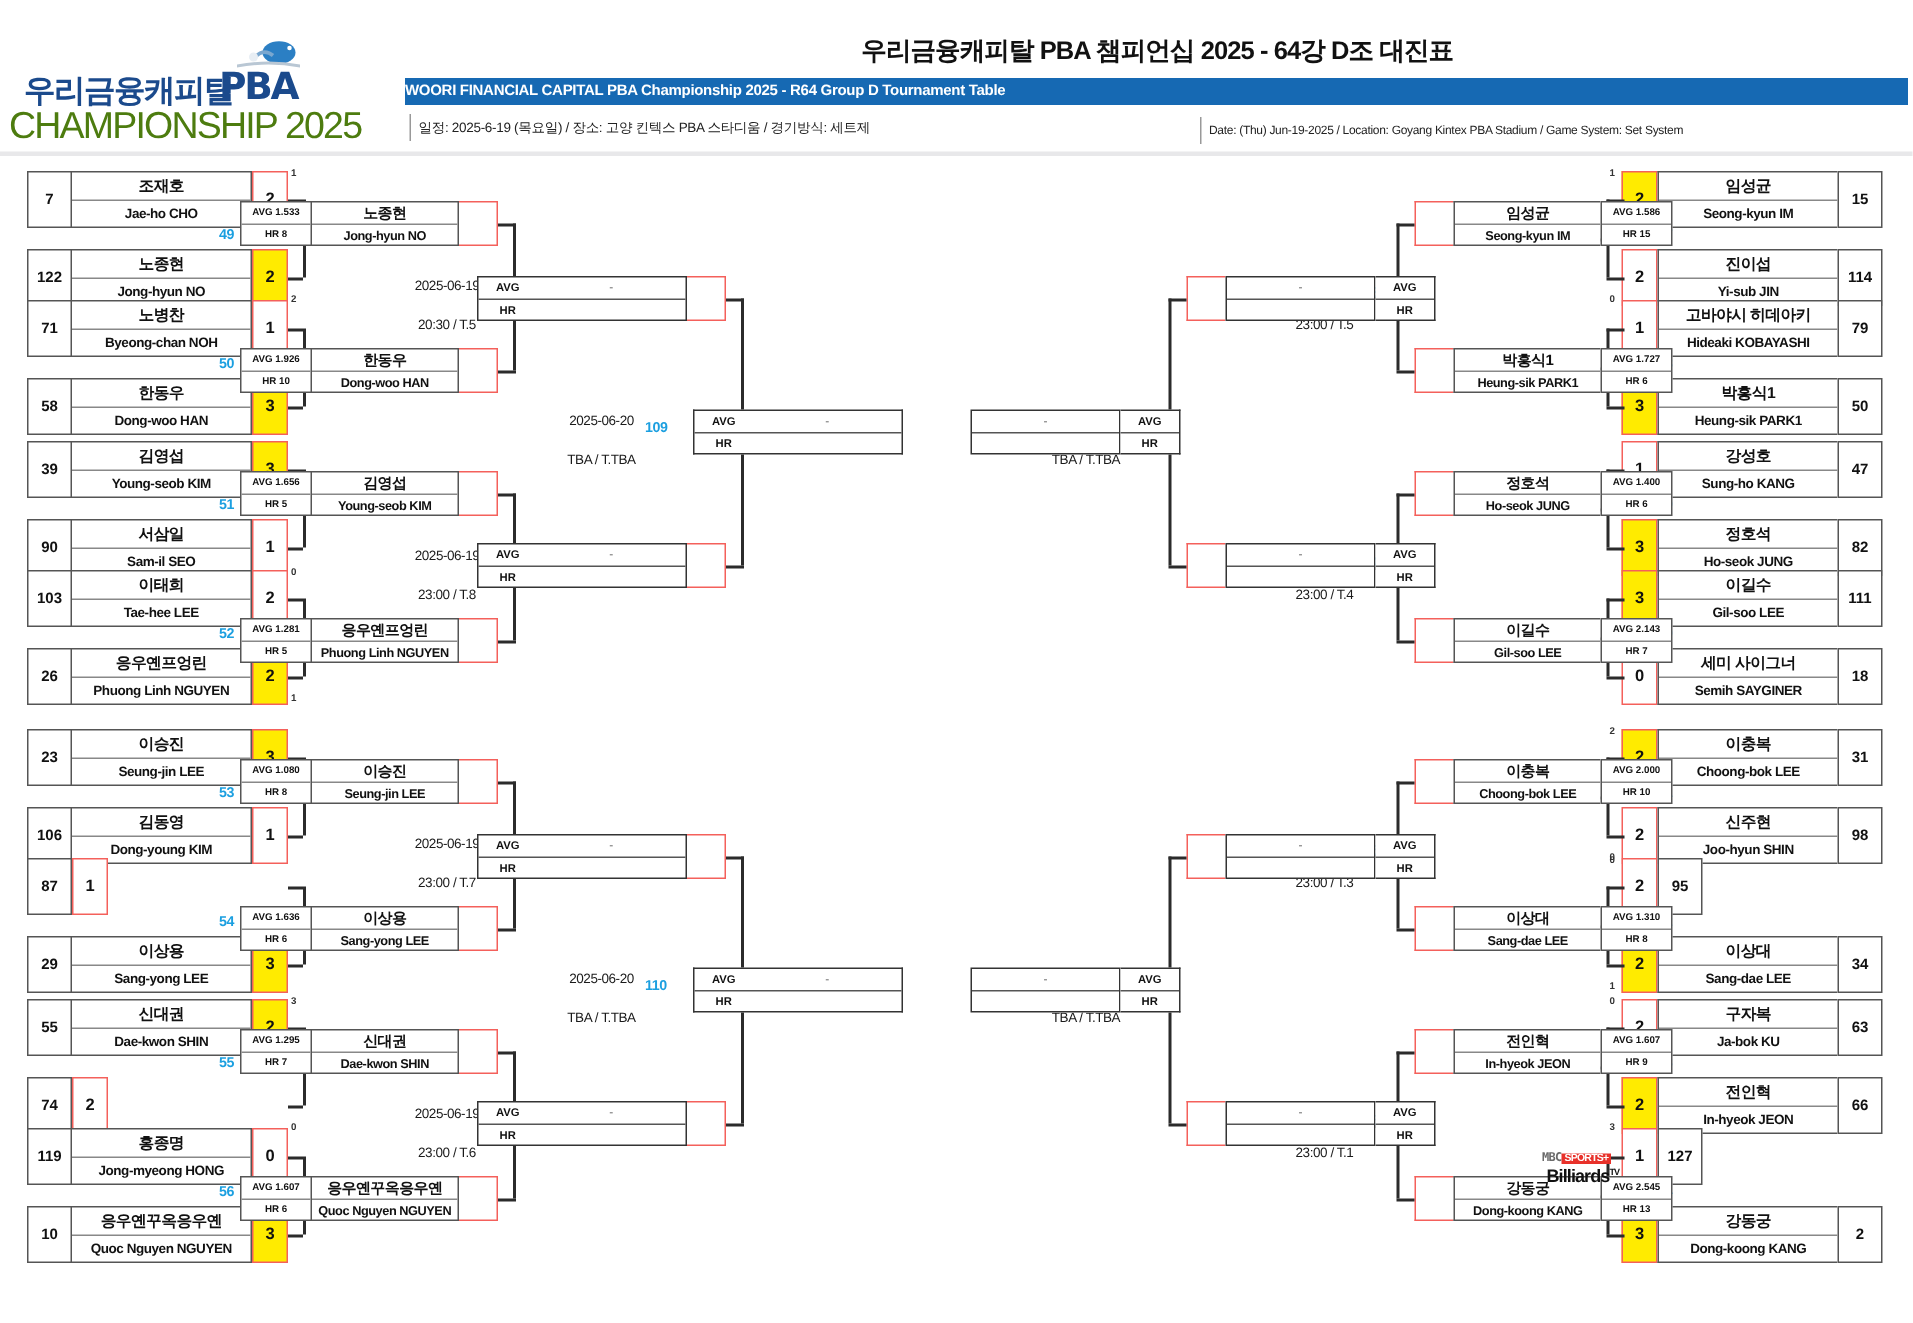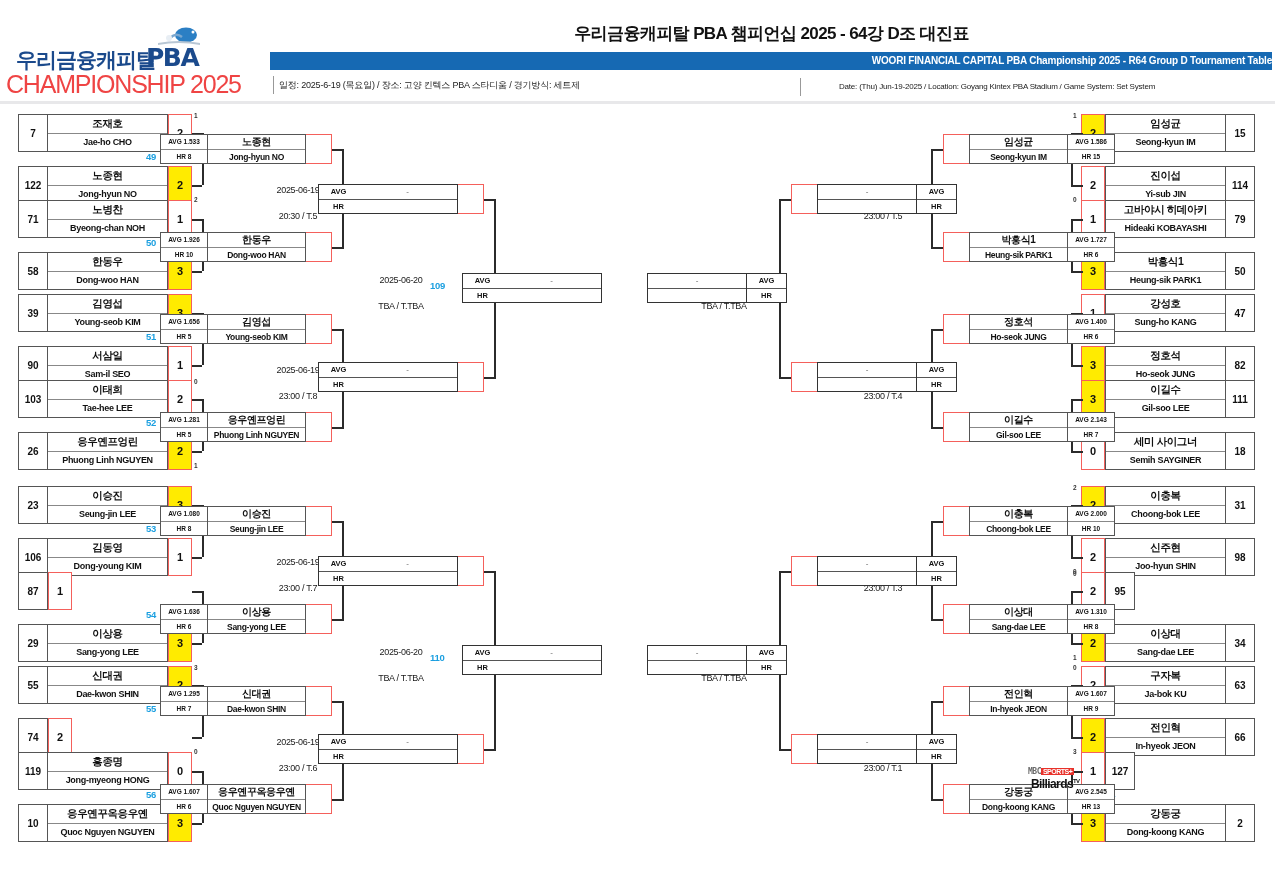--- a/index.html
+++ b/index.html
@@ -12,37 +12,37 @@
     position:relative;
     overflow:hidden;
   }
 
   
   #header { position:absolute; left:0; top:0; width:1275px; height:104px; }
 
   .logo-wrap { position:absolute; left:6px; top:30px; width:262px; height:66px; }
   .logo-line1 { position:absolute; left:10px; top:16px; font-size:21px; font-weight:bold; color:#1b4a8c; letter-spacing:-1px; }
   .logo-pba { position:absolute; left:140px; top:13px; font-size:25px; font-weight:bold; color:#1b4a8c; letter-spacing:-1.5px; font-family:"DejaVu Sans",sans-serif;}
-  .logo-line2 { position:absolute; left:0px; top:40px; font-size:25px; font-weight:normal; color:#ef4444; letter-spacing:-1.2px; }
+  .logo-line2 { position:absolute; left:0px; top:40px; font-size:25px; font-weight:normal; color:#4d7c0f; letter-spacing:-1.2px; }
   .logo-mark { position:absolute; left:150px; top:-4px; width:46px; height:22px; }
 
   .title-main {
     position:absolute; left:268px; top:22px; width:1007px;
     text-align:center; font-size:17px; font-weight:bold; color:#111; letter-spacing:-0.6px;
   }
   .title-bar {
     position:absolute; left:270px; top:52px; width:1002px; height:18px;
     background:#1669b3;
   }
   .title-sub {
     position:absolute; left:270px; top:53px; width:1002px; height:16px;
-    text-align:right; font-size:10px; font-weight:bold; color:#ffffff; line-height:16px; letter-spacing:-0.2px;
+    text-align:left; font-size:10px; font-weight:bold; color:#ffffff; line-height:16px; letter-spacing:-0.2px;
   }
   .meta-left { position:absolute; left:279px; top:79px; font-size:9px; color:#222; letter-spacing:-0.2px; }
-  .meta-right { position:absolute; left:839px; top:82px; font-size:8px; color:#222; letter-spacing:-0.2px; }
+  .meta-right { position:absolute; left:806px; top:82px; font-size:8px; color:#222; letter-spacing:-0.2px; }
   .meta-div-l { position:absolute; left:273px; top:76px; width:1px; height:18px; background:#999; }
   .meta-div-r { position:absolute; left:800px; top:78px; width:1px; height:18px; background:#999; }
 
   .hdr-rule { position:absolute; left:0; top:101px; width:1275px; height:3px; background:#e8e8ea; }
 
   
   #bracket { position:absolute; left:0; top:104px; width:1275px; height:778px; }
 
   
   .p64 { position:absolute; height:38px; display:flex; }

